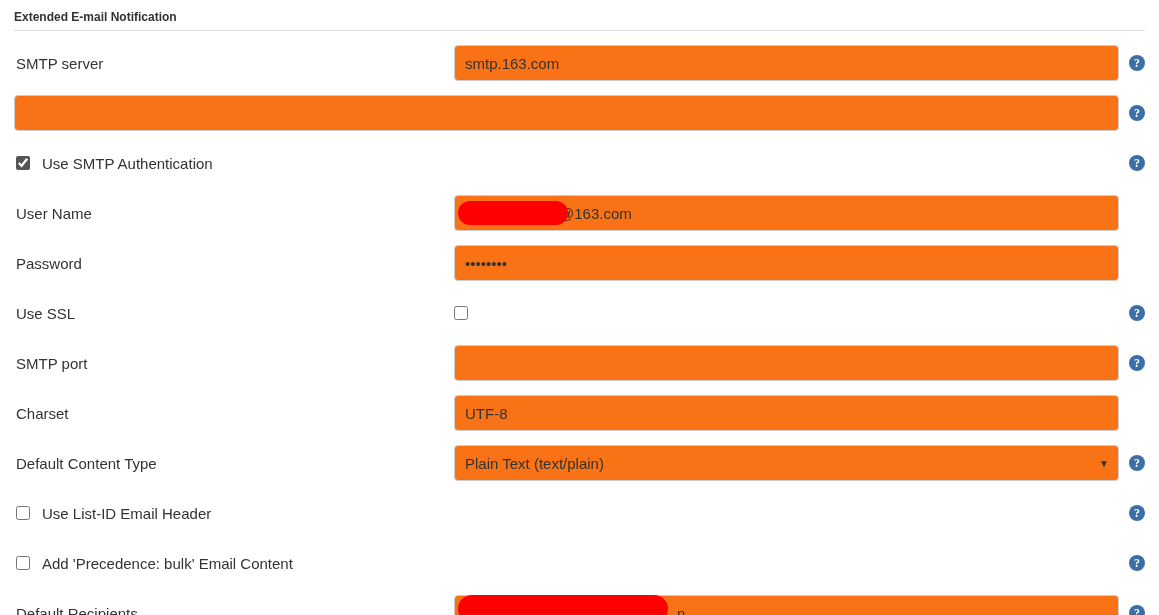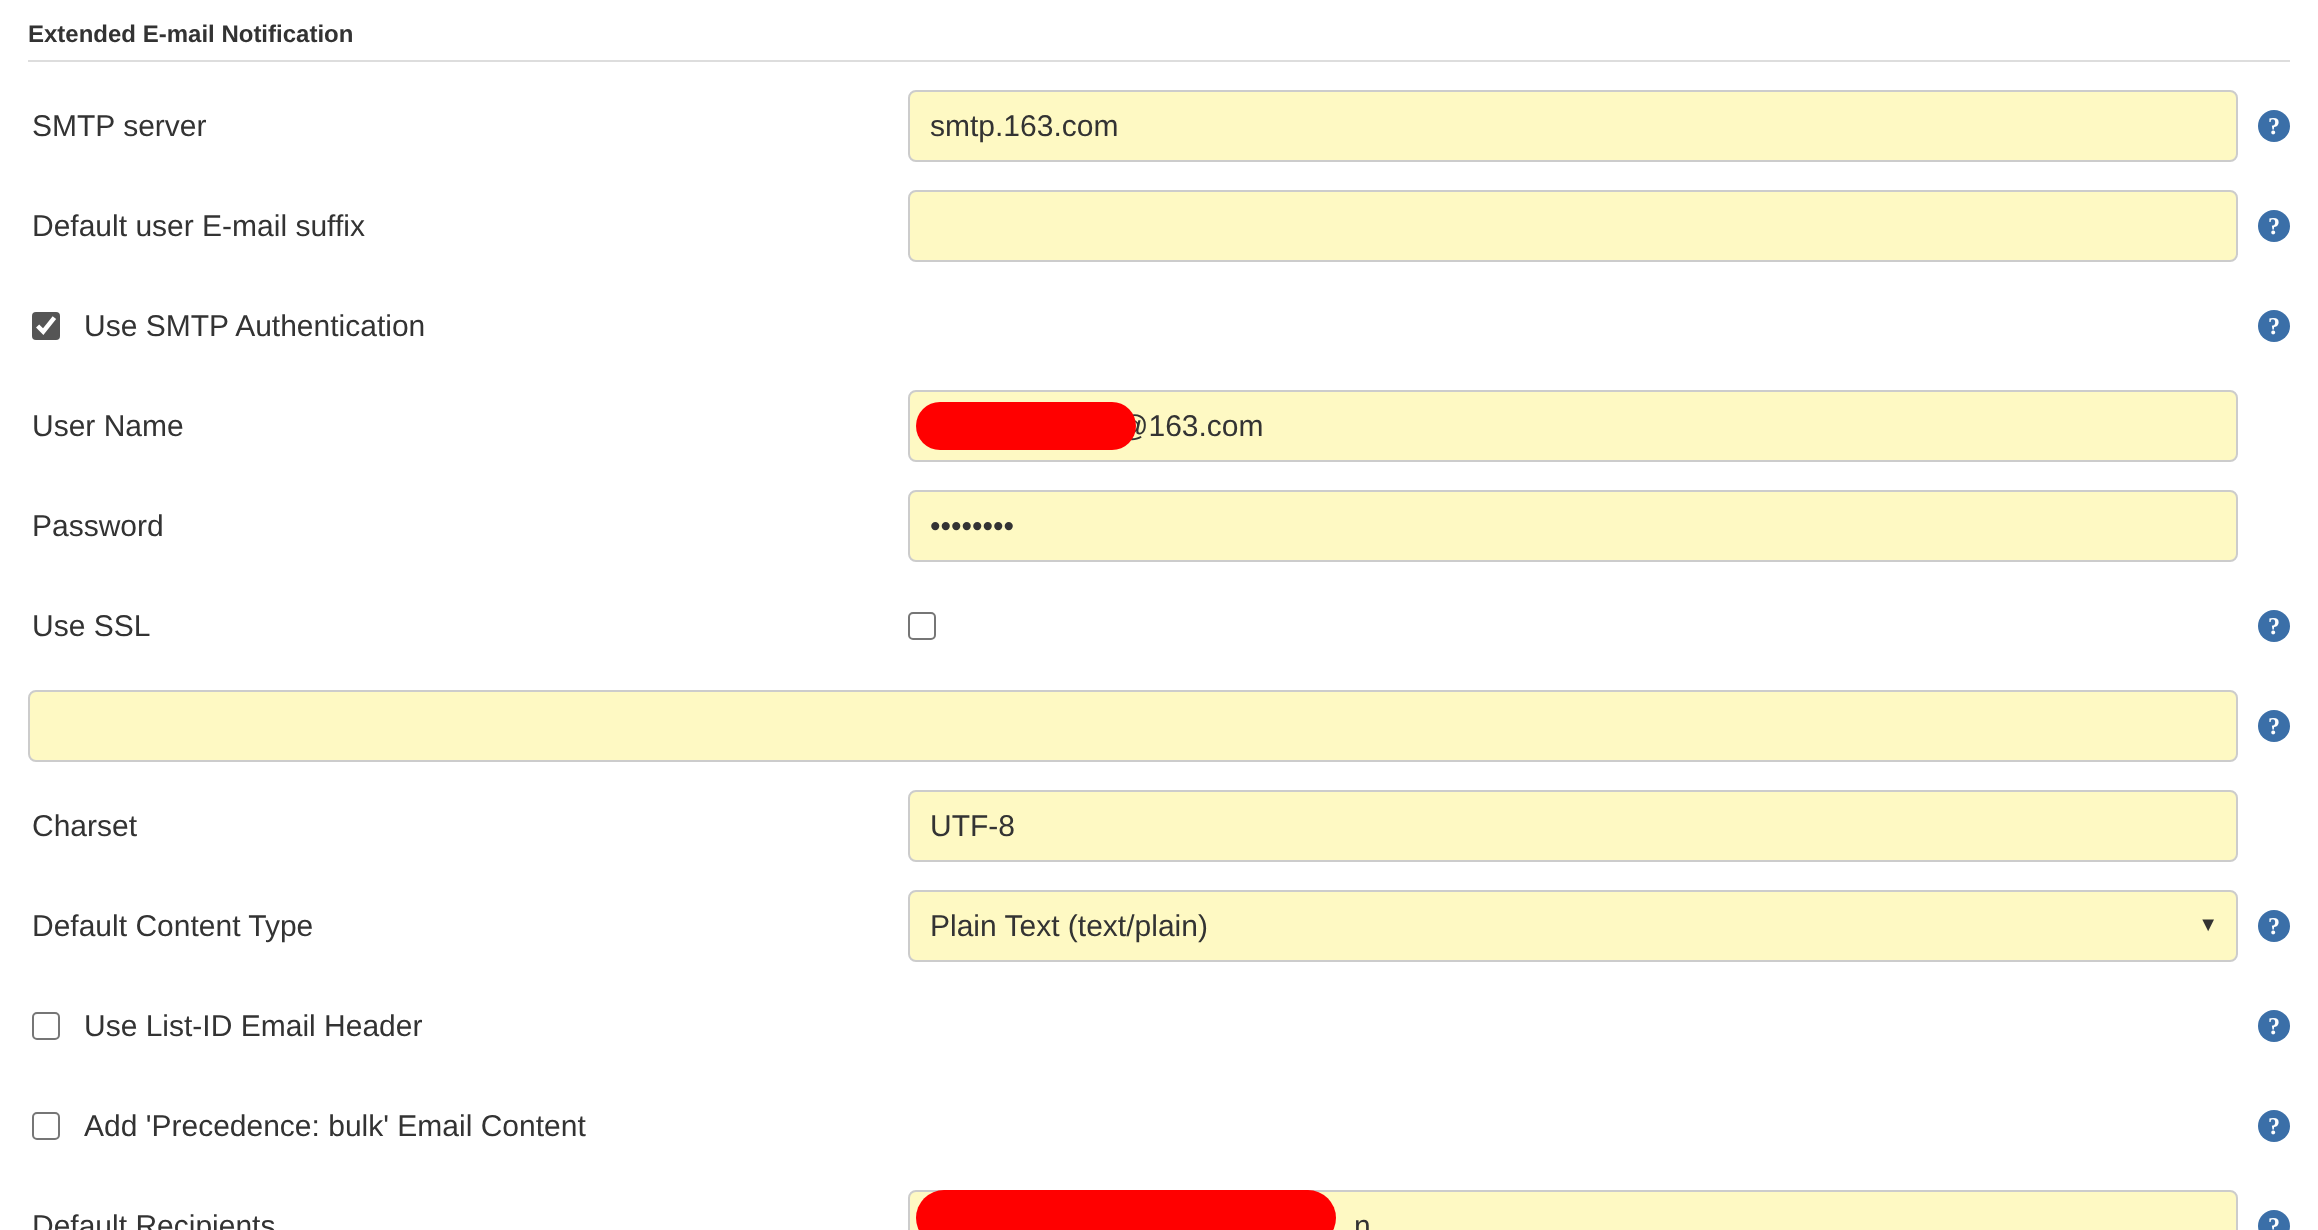--- a/index.html
+++ b/index.html
@@ -50,21 +50,21 @@
       padding-left: 6px;
     }
     input[type="text"], input[type="password"], select {
       width: 100%;
       height: 36px;
       padding: 6px 10px;
       font-size: 15px;
       color: #333;
       border: 1px solid #ccc;
       border-radius: 4px;
-      background: #fef9c3;
+      background: #f97316;
     }
     select {
       appearance: none;
       -webkit-appearance: none;
       background-image: none;
       padding-right: 28px;
     }
     .select-wrap {
       position: relative;
       width: 100%;
@@ -127,21 +127,20 @@
   <div class="label-col">SMTP server</div>
   <div class="input-col">
     <input type="text" value="smtp.163.com" style="">
   </div>
   <div class="help-col">
       <span class="help-icon">?</span>
     </div>
 </div>
 
 <div class="row">
-  <div class="label-col">Default user E-mail suffix</div>
   <div class="input-col">
     <input type="text" value="" style="">
   </div>
   <div class="help-col">
       <span class="help-icon">?</span>
     </div>
 </div>
 
 <div class="row full-row-checkbox">
   <div class="label-col">
@@ -176,20 +175,21 @@
   <div class="label-col">Use SSL</div>
   <div class="input-col">
     <input type="checkbox" style="">
   </div>
   <div class="help-col">
       <span class="help-icon">?</span>
     </div>
 </div>
 
 <div class="row">
+  <div class="label-col">SMTP port</div>
   <div class="input-col">
     <input type="text" value="" style="">
   </div>
   <div class="help-col">
       <span class="help-icon">?</span>
     </div>
 </div>
 
 <div class="row">
   <div class="label-col">Charset</div>

